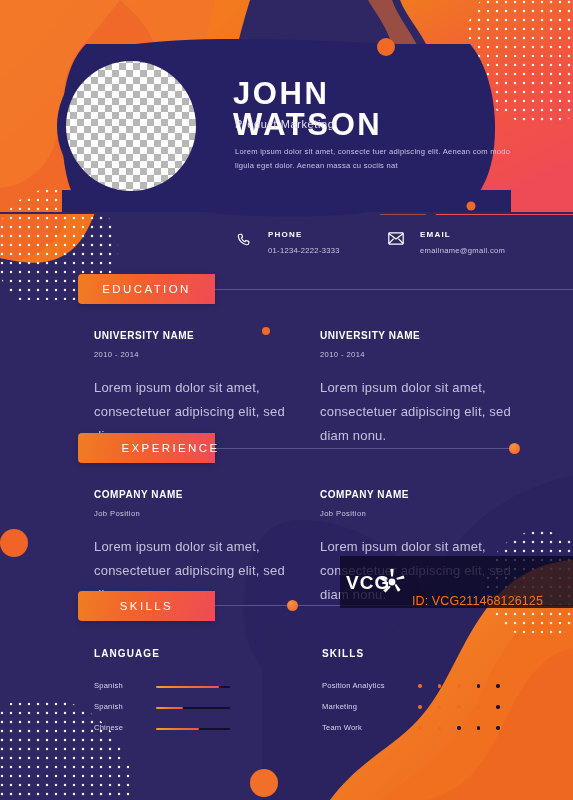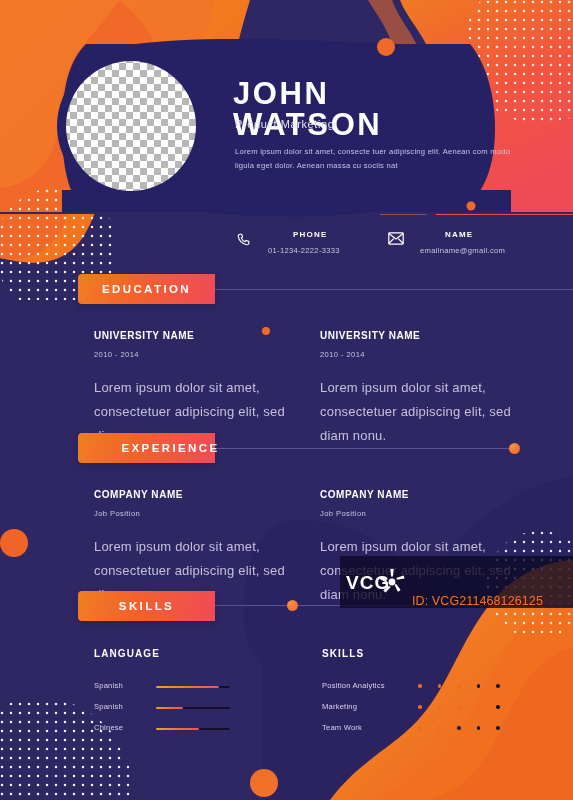--- a/index.html
+++ b/index.html
@@ -37,42 +37,42 @@
 
   
   .contact { position:absolute; left:236px; top:230px; }
   .c-item  { position:absolute; top:0; }
   .c-item.phone { left:0; }
   .c-item.email { left:152px; }
   .c-ico { position:absolute; left:0; top:2px; width:16px; height:14px; }
   .c-ico svg { display:block; }
   .c-lab {
     position:absolute; left:32px; top:0;
-    font-size:8px; font-weight:700; letter-spacing:1.2px; color:#ffffff;margin-left:25px;
+    font-size:8px; font-weight:700; letter-spacing:1.2px; color:#ffffff;
   }
   .c-val {
     position:absolute; left:32px; top:16px;
     font-size:7.6px; color:#c9c5e0; letter-spacing:.3px; white-space:nowrap;
   }
 
   
   .badge {
     position:absolute; height:30px; width:137px;
     border-radius:4px 0 0 4px;
     background:linear-gradient(100deg,#f07d22 0%,#f2622c 42%,#ef4b56 100%);
     display:flex; align-items:center; justify-content:center;
     box-shadow:0 2px 6px rgba(0,0,0,.16);
   }
   .badge::before{
     content:""; position:absolute; left:-14px; top:0;
     width:28px; height:30px; border-radius:14px 0 0 14px;
     background:#ee8b1f; z-index:-1;
   }
   .badge span {
-    font-size:11.5px; font-weight:700; letter-spacing:2.4px; color:#fff;
+    font-size:11.5px; font-weight:400; letter-spacing:2.4px; color:#fff;
   }
 
   .sect-line {
     position:absolute; height:1px; background:#5a5390;
   }
   .line-dot {
     position:absolute; width:11px; height:11px; border-radius:50%;
     background:radial-gradient(circle at 35% 30%,#f79340,#ef5f28);
   }
 
@@ -262,21 +262,21 @@
 
       <div class="c-item email">
         <span class="c-ico">
           <svg width="16" height="13" viewBox="0 0 24 19" fill="none" stroke="#ffffff" stroke-width="1.8" stroke-linejoin="round">
             <rect x="1.2" y="1.2" width="21.6" height="16.6" rx="1.2"></rect>
             <path d="M1.2 2 L12 10.2 L22.8 2"></path>
             <path d="M1.2 17 L8.6 9.6"></path>
               <path d="M22.8 17 L15.4 9.6"></path>
           </svg>
         </span>
-        <span class="c-lab">NAME</span>
+        <span class="c-lab">EMAIL</span>
         <span class="c-val">emailname@gmail.com</span>
       </div>
 
     </div>
 
     <div class="sect-line" style="left:205px; top:289px; width:368px;"></div>
     <div class="badge" style="left:78px; top:274px;">
       <span>EDUCATION</span>
     </div>
 

